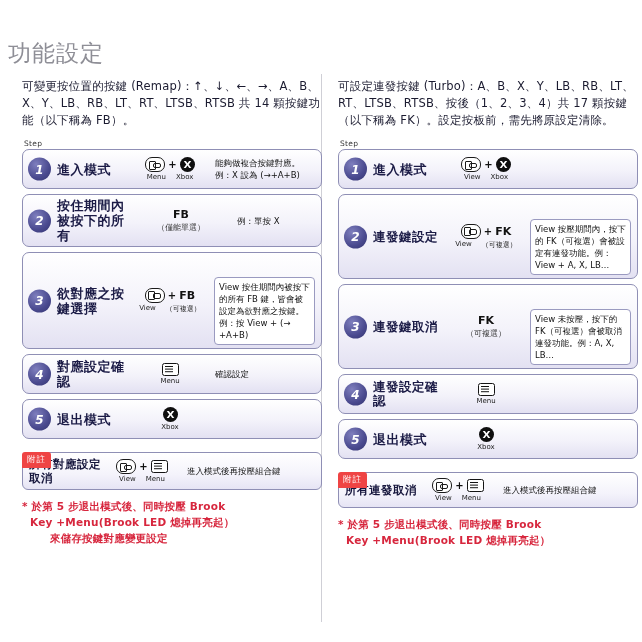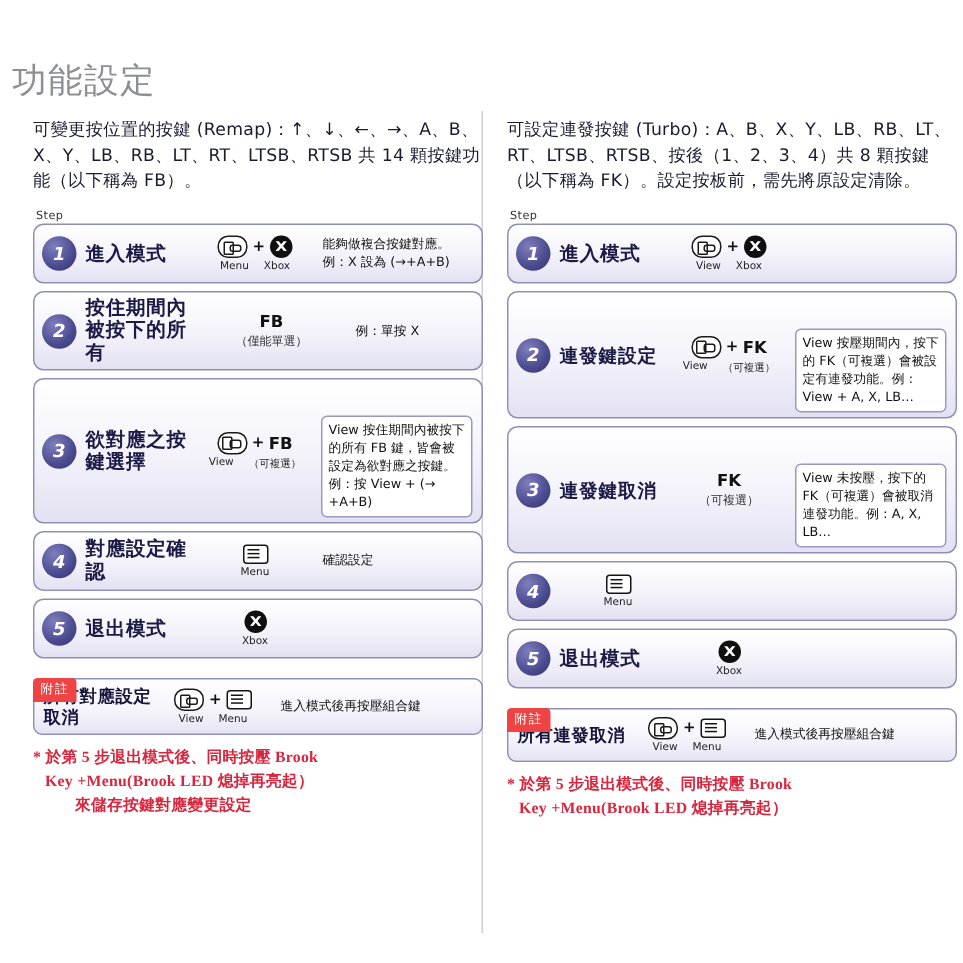--- a/index.html
+++ b/index.html
@@ -150,21 +150,20 @@
   }
   .appname{
     font-size:11.5px;font-weight:bold;color:#15153c;line-height:14px;
     width:74px;flex:0 0 74px;letter-spacing:0.5px;
   }
 
   .note{
     margin-top:8px;
     font-size:10.5px;line-height:16px;color:#d7263d;font-weight:bold;
     letter-spacing:0.2px;
-    font-family:Liberation Serif, serif;
   }
   .note .l2{display:block;padding-left:8px;}
   .note .l3{display:block;padding-left:28px;}
   .note.rightnote .l2{padding-left:8px;}
   .note.rightnote .l3{padding-left:28px;}
 </style>
 </head>
 <body>
 
 <div class="page">
@@ -297,21 +296,21 @@
     </div>
 
     <div class="note">
       <span>* 於第 5 步退出模式後、同時按壓 Brook</span>
       <span class="l2">Key  +Menu(Brook LED 熄掉再亮起）</span>
       <span class="l3">來儲存按鍵對應變更設定</span>
     </div>
   </div>
 
   <div class="col right">
-    <p class="intro">可設定連發按鍵 (Turbo)：A、B、X、Y、LB、RB、LT、RT、LTSB、RTSB、按後（1、2、3、4）共 8 顆按鍵（以下稱為 FK）。設定按板前，需先將原設定清除。</p>
+    <p class="intro">可設定連發按鍵 (Turbo)：A、B、X、Y、LB、RB、LT、RT、LTSB、RTSB、按後（1、2、3、4）共 17 顆按鍵（以下稱為 FK）。設定按板前，需先將原設定清除。</p>
     <div class="steplabel">Step</div>
 
     <div class="step">
       <div class="stepbox">
         <div class="circle">1</div>
         <div class="stepname">進入模式</div>
         <div class="midcell">
           <div class="btnrow">
             <span class="glyph">
                 <span class="pill"></span>
@@ -361,20 +360,21 @@
           <div class="midtext">FK</div>
           <div class="midsub">（可複選）</div>
         </div>
         <div class="descr box">View 未按壓，按下的 FK（可複選）會被取消連發功能。例：A, X, LB…</div>
       </div>
     </div>
 
     <div class="step">
       <div class="stepbox">
         <div class="circle">4</div>
+        <div class="stepname small">連發設定確認</div>
         <div class="midcell">
           <div class="btnrow">
             <span class="glyph">
                 <span class="menu"></span>
               </span>
           </div>
           <div class="caption">
             <span>Menu</span>
           </div>
         </div>

